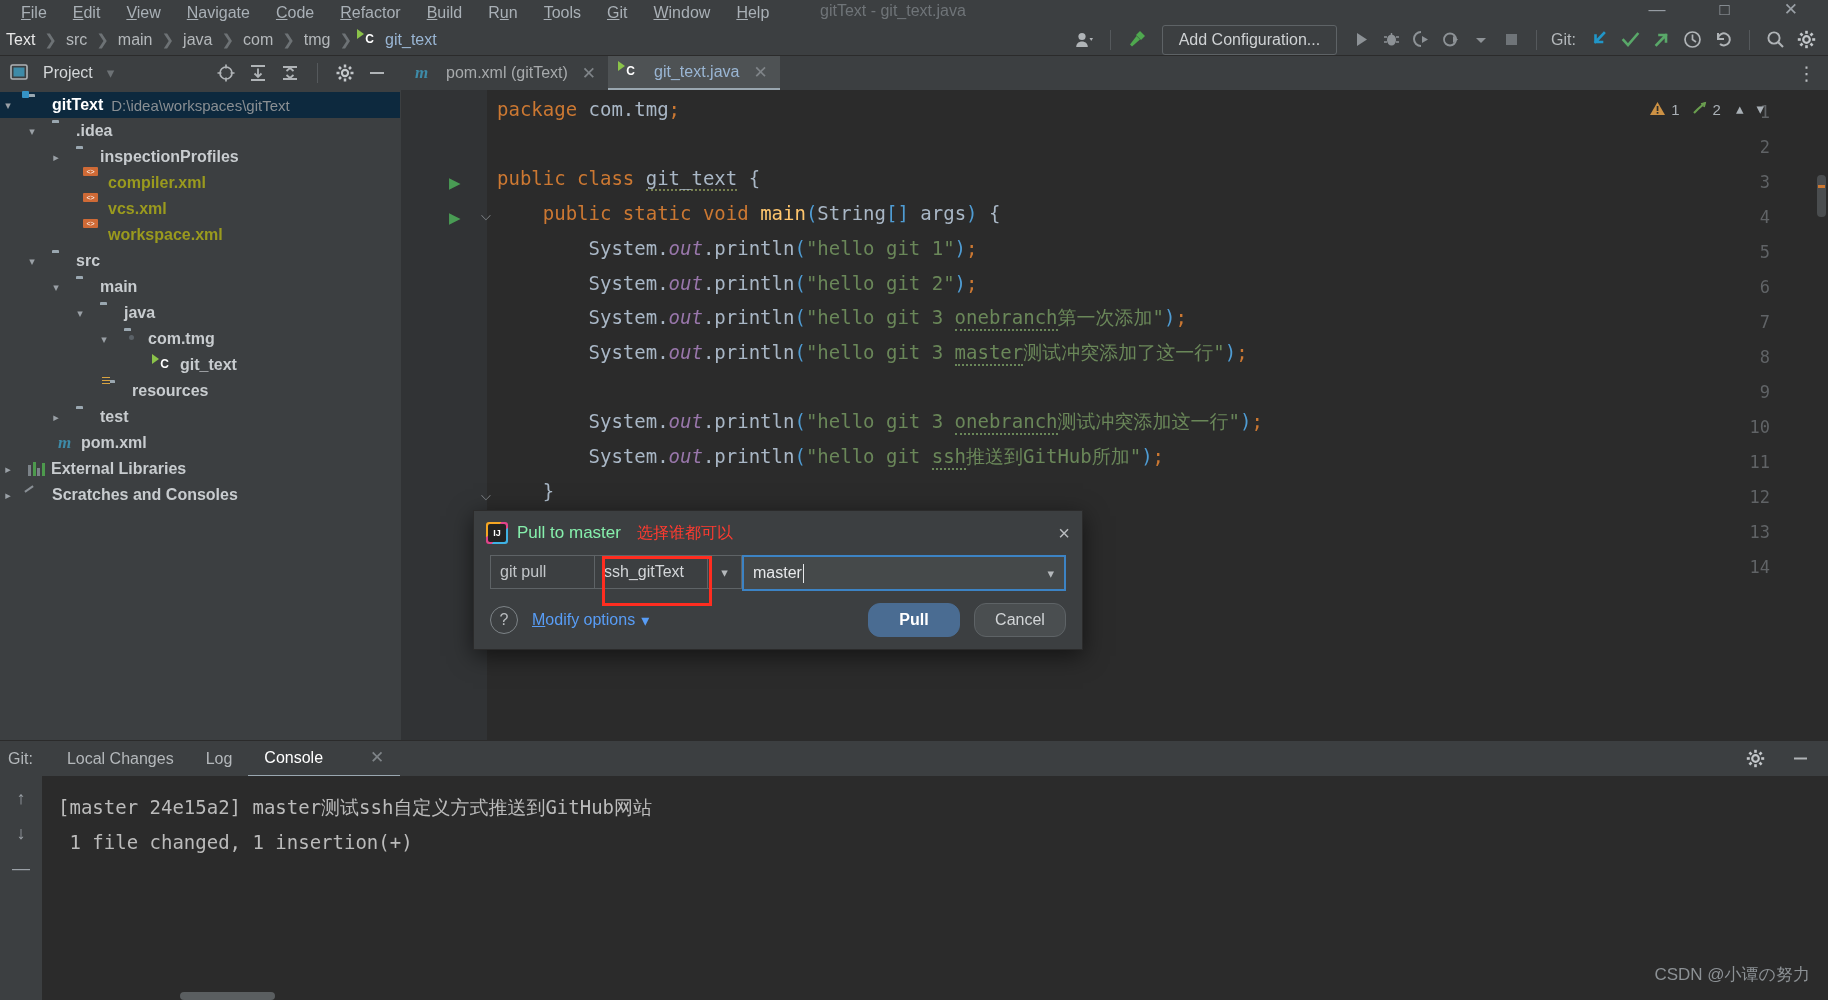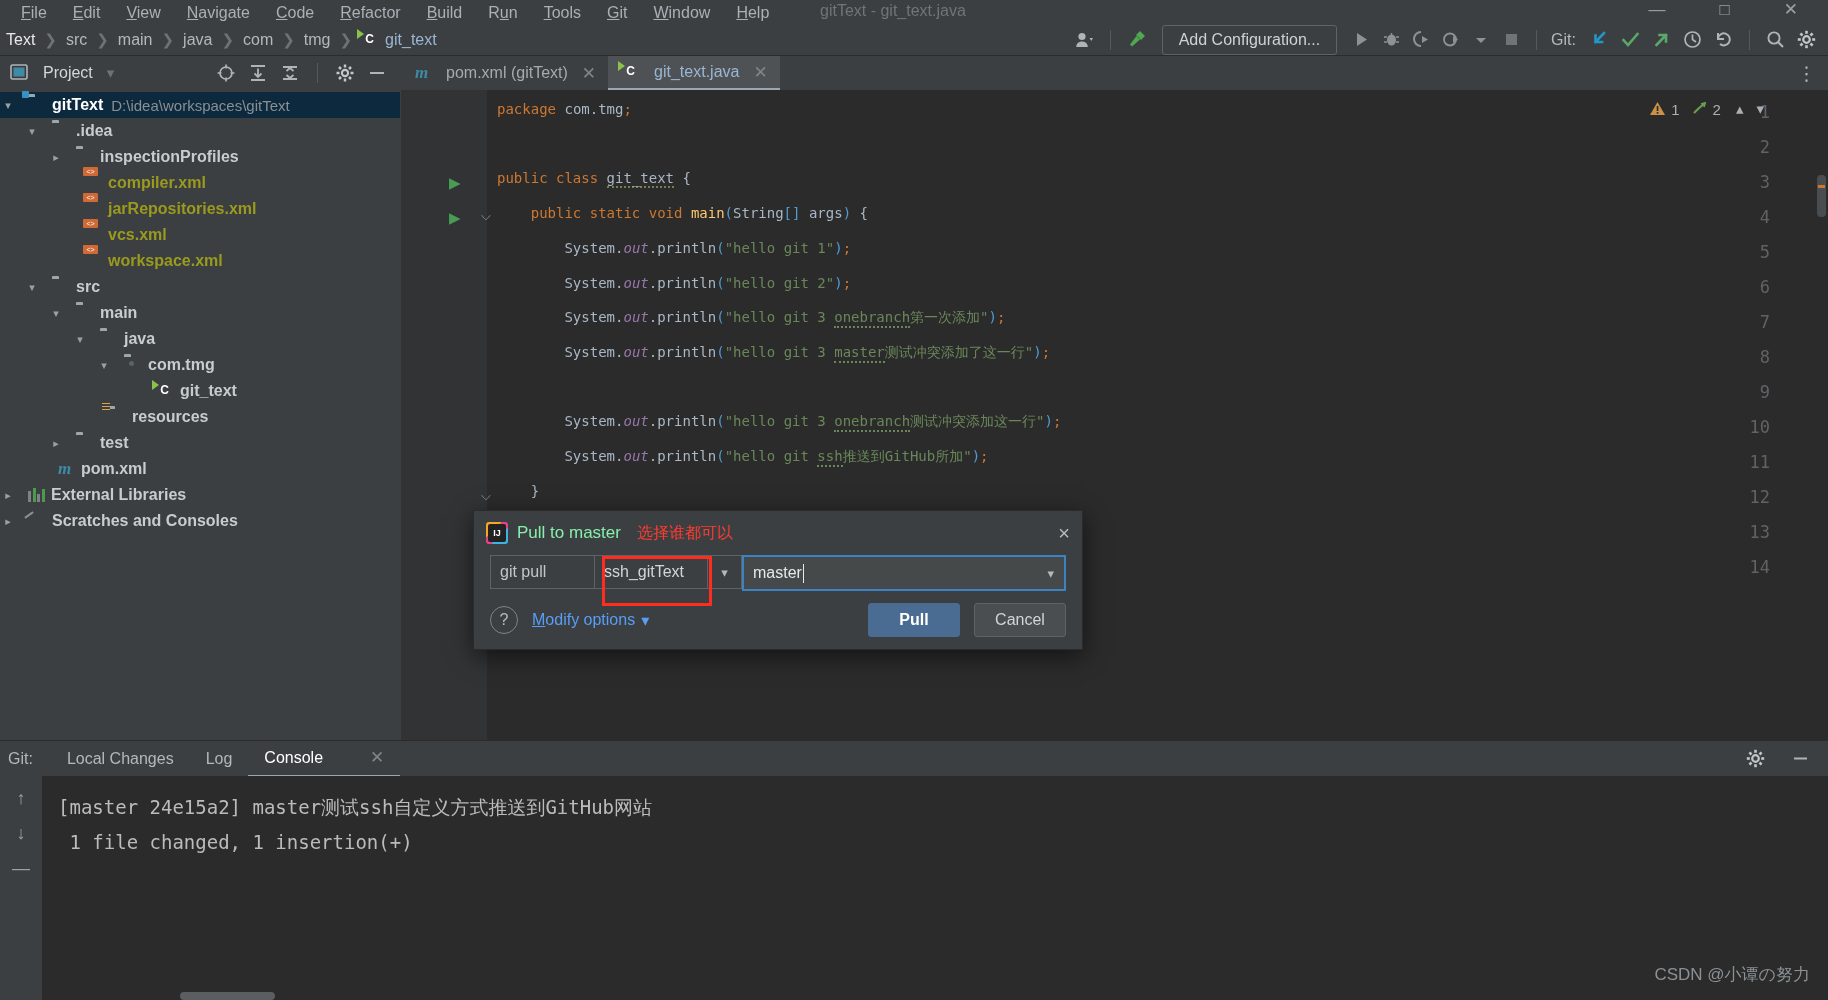--- a/index.html
+++ b/index.html
@@ -115,21 +115,21 @@
   .editor {
     position:absolute; left:401px; top:90px; width:1427px; height:650px;
     background:#2b2b2b; overflow:hidden;
   }
   .gutter { position:absolute; left:0; top:0; width:86px; height:650px; background:#313335; }
   .lnum { position:absolute; right:58px; font-size:17px; color:#606366; font-family:"DejaVu Sans Mono", monospace; }
   .runmark { position:absolute; left:48px; color:#499c54; font-size:15px; }
   .foldmark { position:absolute; left:80px; color:#8a8f93; font-size:13px; }
   .code {
     position:absolute; left:96px; top:0; font-family:"DejaVu Sans Mono", monospace;
-    font-size:14px; line-height:34.7px; white-space:pre;
+    font-size:19px; line-height:34.7px; white-space:pre;
   }
   .k { color:#cc7832; }
   .cl { color:#a9b7c6; }
   .s { color:#6a8759; }
   .fn { color:#ffc66d; }
   .fld { color:#9876aa; font-style:italic; }
   .p { color:#a9b7c6; }
   .br { color:#4f9cd3; }
   .semi { color:#cc7832; }
   .wavy { border-bottom:2px dotted #6a8759; padding-bottom:1px; }
@@ -175,21 +175,21 @@
   }
   .caret { display:inline-block; width:1px; height:19px; background:#e6e8ea; margin-left:1px; }
   .fld-branch-arrow { margin-left:auto; color:#b4b8bb; font-size:13px; padding-right:10px; }
   .dlg-foot { display:flex; align-items:center; padding:0 16px; height:46px; gap:14px; }
   .help-btn {
     width:28px; height:28px; border-radius:50%; border:1px solid #7d8387;
     color:#b9bcbf; font-size:16px; display:flex; align-items:center; justify-content:center;
   }
   .modify { font-size:16px; color:#589df6; display:flex; align-items:center; gap:6px; }
   .modify u { text-decoration:underline; }
-  .btn { height:34px; min-width:92px; border-radius:3px; display:flex; align-items:center;
+  .btn { height:34px; min-width:92px; border-radius:12px; display:flex; align-items:center;
      justify-content:center; font-size:16px; }
   .btn.primary { background:#4a6c92; color:#ffffff; font-weight:bold; border:1px solid #4a6c92; }
   .btn.ghost { background:#4a4e50; color:#d2d5d7; border:1px solid #5e6366; }
   .foot-right { margin-left:auto; display:flex; gap:14px; }
   .redbox {
     position:absolute; left:602px; top:556px; width:110px; height:50px;
     border:3px solid #ff2d20; pointer-events:none;
   }
 
   
@@ -451,24 +451,20 @@
       <span class="ico" style="margin-left:12px;"><span class="fold"></span></span>
       <span class="tlabel">inspectionProfiles</span>
     </div>
 
     <div class="trow">
       <span class="ico" style="margin-left:84px;"><span class="xmlico"></span></span>
       <span class="tlabel xml">compiler.xml</span>
     </div>
     <div class="trow">
       <span class="ico" style="margin-left:84px;"><span class="xmlico"></span></span>
-      <span class="tlabel xml">jarRepositories.xml</span>
-    </div>
-    <div class="trow">
-      <span class="ico" style="margin-left:84px;"><span class="xmlico"></span></span>
       <span class="tlabel xml">vcs.xml</span>
     </div>
     <div class="trow">
       <span class="ico" style="margin-left:84px;"><span class="xmlico"></span></span>
       <span class="tlabel xml">workspace.xml</span>
     </div>
 
     <div class="trow">
       <span class="arrow" style="margin-left:24px;">▾</span>
       <span class="ico" style="margin-left:12px;"><span class="fold"></span></span>

